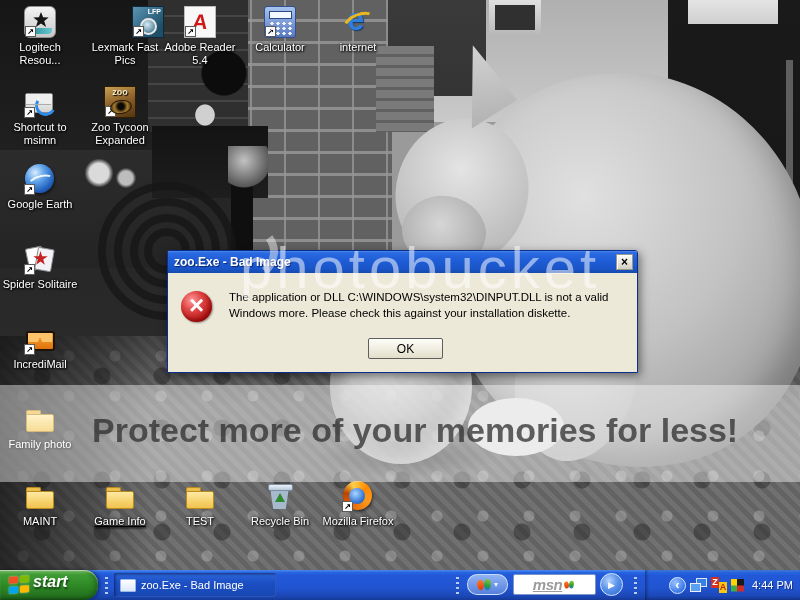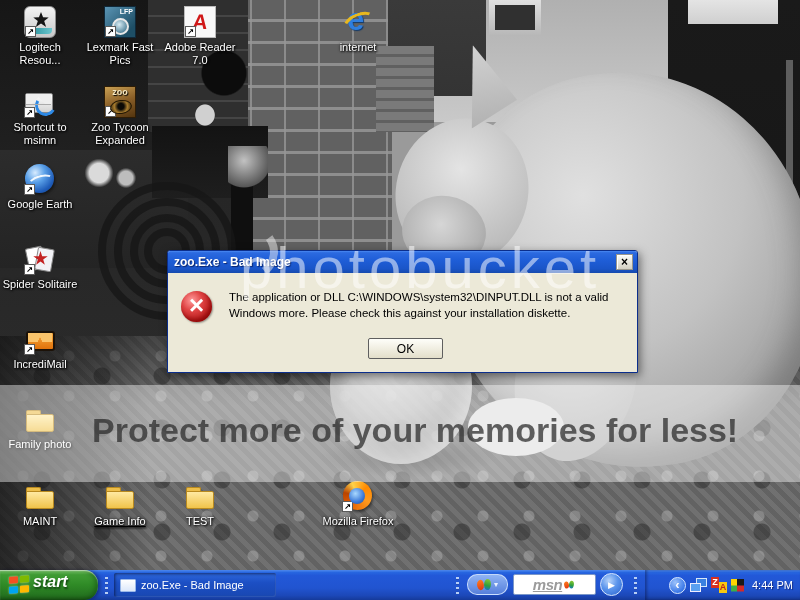--- a/index.html
+++ b/index.html
@@ -242,31 +242,37 @@
 
   <div id="icon-layer">
       <div class="dicon" style="left: -4px; top: 6px;">
         <div class="di-img i-logitech">
           <i class="x1"></i>
           <i class="x2"></i>
           <span class="sc"></span>
         </div>
         <div class="di-label">Logitech Resou...</div>
       </div>
-      <div class="dicon" style="left: 76px; top: 6px;">
+      <div class="dicon" style="left: 76px; top: 6px; align-items: flex-end;">
         <div class="di-img i-lexmark">
           <span class="sc"></span>
         </div>
         <div class="di-label">Lexmark Fast Pics</div>
       </div>
       <div class="dicon" style="left: 156px; top: 6px;">
         <div class="di-img i-adobe">
           <span class="sc"></span>
         </div>
-        <div class="di-label">Adobe Reader 7.0</div>
+        <div class="di-label">Adobe Reader 5.4</div>
+      </div>
+      <div class="dicon" style="left: 236px; top: 6px;">
+        <div class="di-img i-calculator">
+          <span class="sc"></span>
+        </div>
+        <div class="di-label">Calculator</div>
       </div>
       <div class="dicon" style="left: 314px; top: 6px;">
         <div class="di-img i-ie"></div>
         <div class="di-label">internet</div>
       </div>
       <div class="dicon" style="left: -4px; top: 86px;">
         <div class="di-img i-msimn">
           <i class="x1"></i>
           <span class="sc"></span>
         </div>
@@ -305,20 +311,27 @@
         <div class="di-img i-folder"></div>
         <div class="di-label">MAINT</div>
       </div>
       <div class="dicon" style="left: 76px; top: 480px; text-decoration: underline;">
         <div class="di-img i-folder"></div>
         <div class="di-label">Game Info</div>
       </div>
       <div class="dicon" style="left: 156px; top: 480px; justify-content: center;">
         <div class="di-img i-folder"></div>
         <div class="di-label">TEST</div>
+      </div>
+      <div class="dicon" style="left: 236px; top: 480px;">
+        <div class="di-img i-recycle">
+          <i class="x1"></i>
+          <i class="x2"></i>
+        </div>
+        <div class="di-label">Recycle Bin</div>
       </div>
       <div class="dicon" style="left: 314px; top: 480px;">
         <div class="di-img i-firefox">
           <span class="sc"></span>
         </div>
         <div class="di-label" style="max-width: 92px;">Mozilla Firefox</div>
       </div>
     </div>
 
   <div id="wm-rings">

